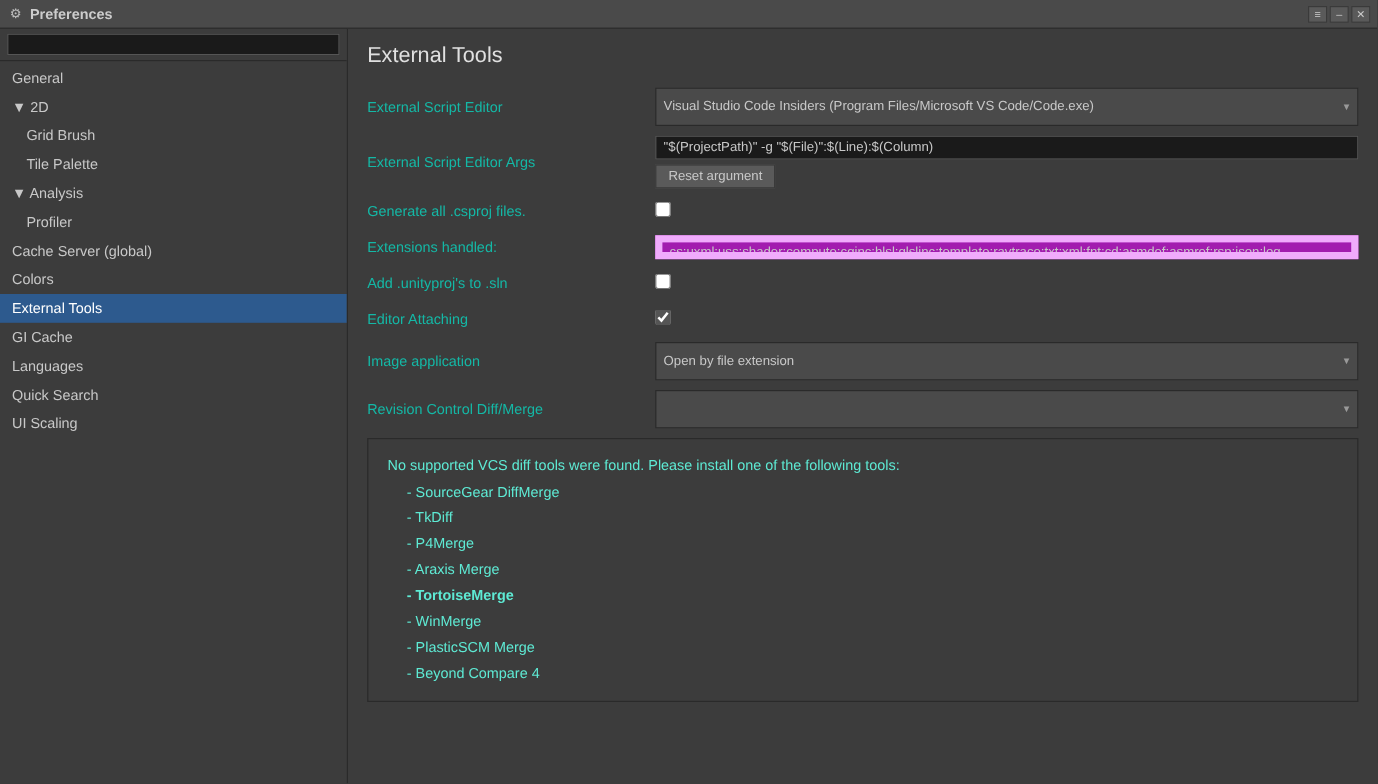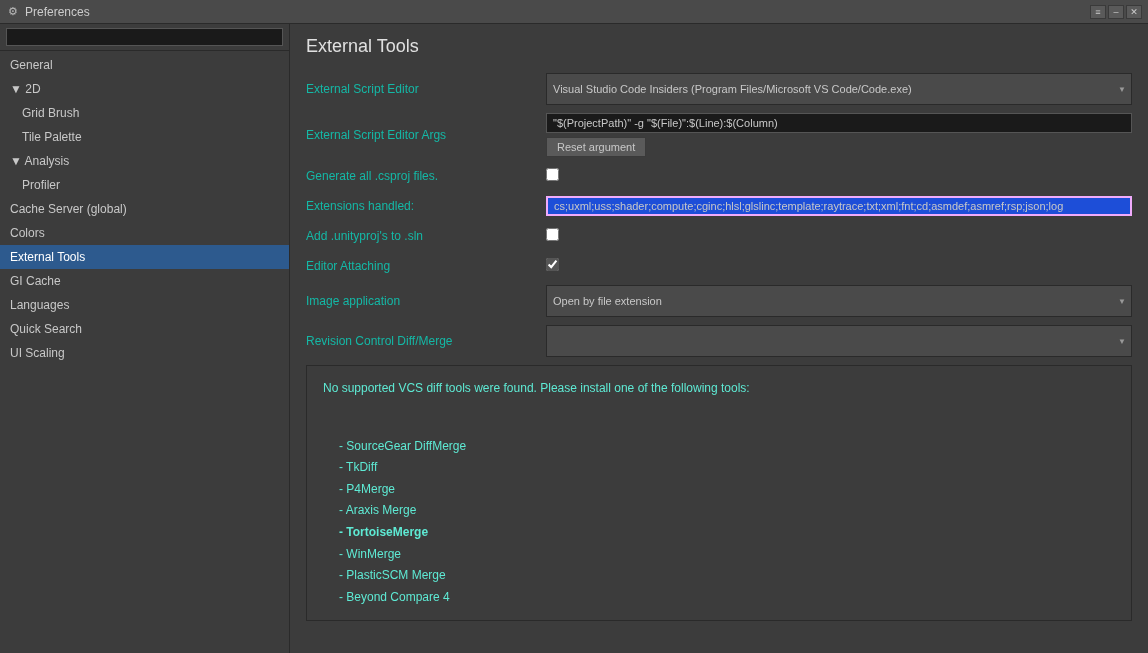--- a/index.html
+++ b/index.html
@@ -35,20 +35,21 @@
       display: flex;
       align-items: center;
       justify-content: center;
       color: #bbb;
       font-size: 11px;
     }
     .titlebar-title {
       font-size: 12px;
       color: #ccc;
       flex: 1;
+      font-weight: bold;
     }
     .titlebar-controls {
       display: flex;
       align-items: center;
       gap: 2px;
     }
     .titlebar-btn {
       width: 16px;
       height: 14px;
       background: #5a5a5a;
@@ -185,22 +186,22 @@
     .vcs-box {
       border: 1px solid #2a2a2a;
       background: #3c3c3c;
       padding: 12px 16px;
       margin-top: 4px;
       color: #5eead4;
       font-size: 12px;
       line-height: 1.8;
     }
     .extensions-input {
-      background: #1d4ed8;
-      border: 2px solid #f0abfc;
+      background: #a21caf;
+      border: 6px solid #f0abfc;
       color: #c8c8c8;
       padding: 2px 6px;
       font-size: 11px;
       height: 20px;
       flex: 1;
       overflow: hidden;
       white-space: nowrap;
     }
   </style>
 </head>
@@ -304,21 +305,21 @@
         <div class="form-label">Revision Control Diff/Merge</div>
         <div class="dropdown-wrapper form-control">
           <select class="dropdown">
             <option value=""></option>
           </select>
         </div>
       </div>
 
       <div class="vcs-box">
         <div>No supported VCS diff tools were found. Please install one of the following tools:</div>
-        <div style="padding-left:16px;margin-top:36px;">- SourceGear DiffMerge</div>
+        <div style="padding-left:16px;">- SourceGear DiffMerge</div>
         <div style="padding-left:16px;">- TkDiff</div>
         <div style="padding-left:16px;">- P4Merge</div>
         <div style="padding-left:16px;">- Araxis Merge</div>
         <div style="padding-left:16px;font-weight:bold;">- TortoiseMerge</div>
         <div style="padding-left:16px;">- WinMerge</div>
         <div style="padding-left:16px;">- PlasticSCM Merge</div>
         <div style="padding-left:16px;">- Beyond Compare 4</div>
       </div>
     </div>
   </div>

